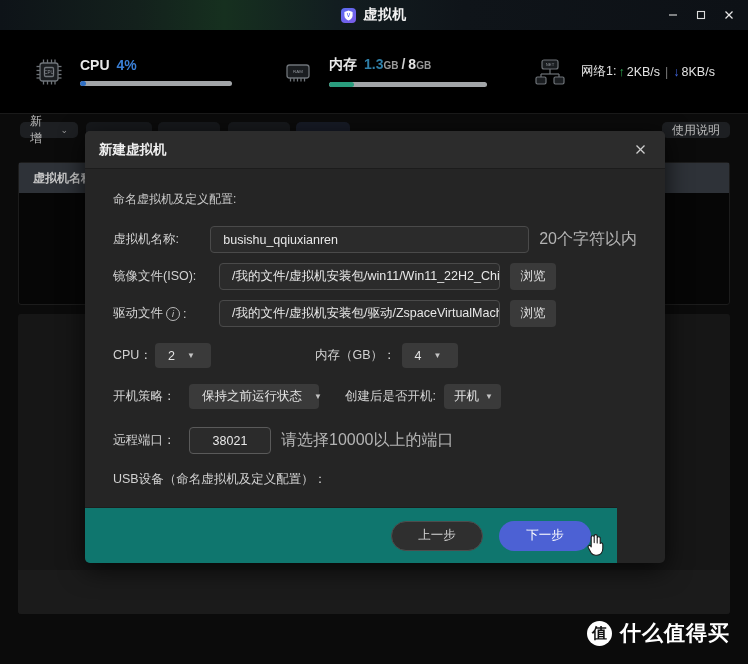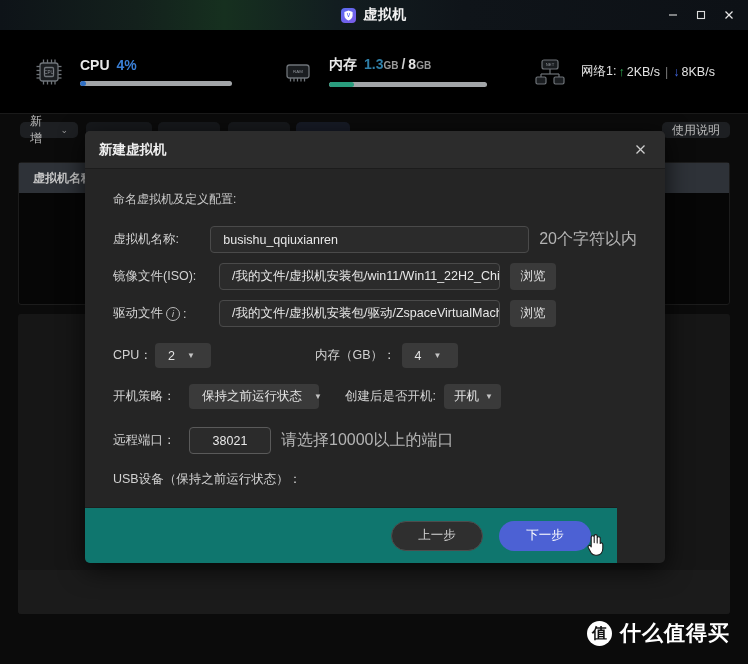--- a/index.html
+++ b/index.html
@@ -443,21 +443,21 @@
 
       <div class="row" style="margin-top:18px;">
         <span class="lbl" style="width:76px;">远程端口：</span>
         <span class="port">
           <span>38021</span>
         </span>
         <span class="hint">请选择10000以上的端口</span>
       </div>
 
       <div class="row" style="margin-top:17px;">
-        <span class="lbl">USB设备（保持之前运行状态）：</span>
+        <span class="lbl">USB设备（命名虚拟机及定义配置）：</span>
       </div>
     </div>
 
     <div class="modal-foot">
       <span class="btn secondary">
         <span>上一步</span>
       </span>
       <span class="btn primary">
         <span>下一步</span>
       </span>

